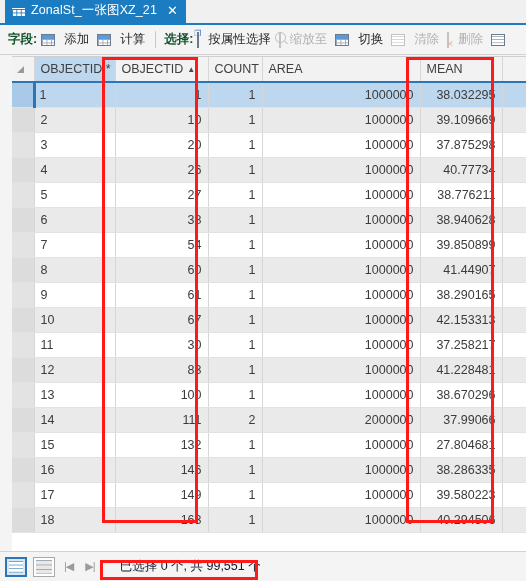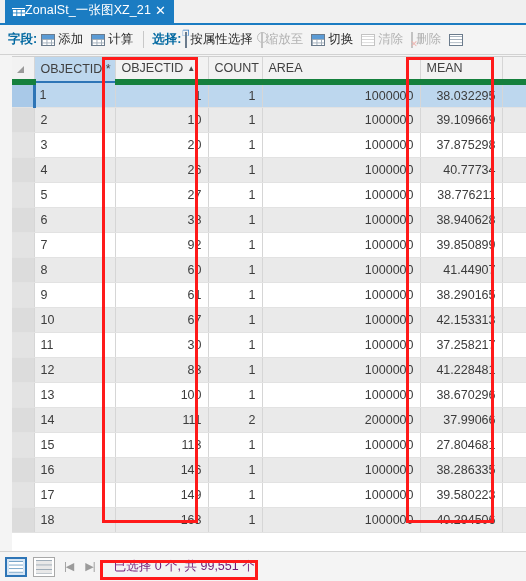--- a/index.html
+++ b/index.html
@@ -11,21 +11,21 @@
   }
   #app{position:relative;width:526px;height:581px;background:#f4f4f4;}
 
   
   .tabstrip{
     position:absolute;left:0;top:0;width:526px;height:25px;
     background:#f0f0f0;border-bottom:2px solid #1b7cc2;box-sizing:border-box;
   }
   .tab{
     position:absolute;left:5px;top:0;height:25px;
-    display:flex;align-items:center;
+    display:flex;align-items:center;gap:6px;
     padding:0 8px 4px 7px;background:#1b7cc2;color:#ffffff;
     box-sizing:border-box;white-space:nowrap;
   }
   .tab-title{font-size:12.5px;letter-spacing:.1px;}
   .tab-close{font-size:13px;line-height:1;margin-left:4px;color:#ffffff;cursor:pointer;}
   .tab-ico{
     width:13px;height:11px;background:#ffffff;position:relative;flex:0 0 auto;
   }
   .tab-ico::before{
     content:"";position:absolute;left:0;top:0;right:0;height:3px;background:#1b7cc2;
@@ -36,23 +36,23 @@
       linear-gradient(to right,#1b7cc2 1px,transparent 1px) 0 0/4.4px 100%,
       linear-gradient(to bottom,#1b7cc2 1px,transparent 1px) 0 0/100% 3.5px;
   }
 
   
   .toolbar{
     position:absolute;left:0;top:25px;width:526px;height:30px;
     background:#f4f4f4;border-bottom:1px solid #d2d2d2;box-sizing:border-box;
     display:flex;align-items:center;padding-left:8px;white-space:nowrap;overflow:hidden;
   }
-  .tb-label{font-size:12.5px;font-weight:bold;color:#0369a1;margin-right:4px;}
+  .tb-label{font-size:12.5px;font-weight:bold;color:#14532d;margin-right:4px;}
   .tb-item{
-    display:inline-flex;align-items:center;gap:3px;margin-right:8px;
+    display:inline-flex;align-items:center;gap:9px;margin-right:8px;
     font-size:12.5px;color:#2a2a2a;cursor:pointer;
   }
   .tb-item.disabled{color:#b3b3b3;cursor:default;}
   .tb-sep{
     width:1px;height:17px;background:#c8c8c8;margin:0 8px 0 2px;flex:0 0 auto;
   }
   
   .gico{width:14px;height:12px;position:relative;flex:0 0 auto;border:1px solid #6b7b8c;background:#ffffff;box-sizing:border-box;}
   .gico::before{content:"";position:absolute;left:0;top:0;right:0;height:4px;background:#5b9bd5;}
   .gico::after{
@@ -94,21 +94,21 @@
     border-top:1px solid #cfcfcf;box-sizing:border-box;
   }
   table.grid{border-collapse:collapse;table-layout:fixed;width:526px;}
   table.grid th,table.grid td{
     height:25px;padding:0 6px;box-sizing:border-box;
     border-right:1px solid #d6d6d6;border-bottom:1px solid #e2e2e2;
     font-size:12.5px;font-weight:normal;color:#3c3c3c;
     overflow:hidden;white-space:nowrap;
   }
   table.grid thead th{
-    background:#f2f2f2;border-bottom:6px solid #15803d;color:#404040;
+    background:#f2f2f2;border-bottom:1px solid #15803d;color:#404040;
     text-align:left;height:25px;
   }
   th.selcol,td.selcol{
     width:22px;padding:0;background:#e3e3e3;border-right:1px solid #c9c9c9;
   }
   thead th.selcol{background:#f2f2f2;position:relative;}
   .corner-tri{
     position:absolute;left:5px;top:9px;width:0;height:0;
     border-left:7px solid transparent;border-bottom:7px solid #9a9a9a;
   }
@@ -156,21 +156,21 @@
   .sb-btn.active{border:2px solid #2e75b6;background:#d6e6f5;}
   .sb-btn.active .inner{background-color:#ffffff;}
   .sb-btn.flat .inner{
     background-image:linear-gradient(to bottom,#9aa8b5 1px,transparent 1px);
     background-size:100% 4.5px;background-color:#e8e8e8;
   }
   .nav-btn{
     font-size:11px;color:#9b9b9b;cursor:pointer;flex:0 0 auto;
     padding:0 3px;letter-spacing:-1px;
   }
-  .status-text{font-size:12.5px;color:#701a75;margin-left:10px;}
+  .status-text{font-size:12.5px;color:#0f172a;margin-left:16px;}
 </style>
 </head>
 <body>
 
 <div id="app">
 
   <div class="tabstrip">
     <div class="tab">
       <span class="tab-ico"></span>
       <span class="tab-title">ZonalSt_一张图XZ_21</span>
@@ -316,21 +316,21 @@
             <td class="c-oid1">6</td>
             <td class="c-oid2">38</td>
             <td class="c-count">1</td>
             <td class="c-area">1000000</td>
             <td class="c-mean">38.940628</td>
             <td class="c-pad"></td>
           </tr>
           <tr>
             <td class="selcol"></td>
             <td class="c-oid1">7</td>
-            <td class="c-oid2">92</td>
+            <td class="c-oid2">54</td>
             <td class="c-count">1</td>
             <td class="c-area">1000000</td>
             <td class="c-mean">39.850899</td>
             <td class="c-pad"></td>
           </tr>
           <tr class="alt">
             <td class="selcol"></td>
             <td class="c-oid1">8</td>
             <td class="c-oid2">60</td>
             <td class="c-count">1</td>
@@ -388,21 +388,21 @@
             <td class="c-oid1">14</td>
             <td class="c-oid2">111</td>
             <td class="c-count">2</td>
             <td class="c-area">2000000</td>
             <td class="c-mean">37.99066</td>
             <td class="c-pad"></td>
           </tr>
           <tr>
             <td class="selcol"></td>
             <td class="c-oid1">15</td>
-            <td class="c-oid2">113</td>
+            <td class="c-oid2">132</td>
             <td class="c-count">1</td>
             <td class="c-area">1000000</td>
             <td class="c-mean">27.804681</td>
             <td class="c-pad"></td>
           </tr>
           <tr class="alt">
             <td class="selcol"></td>
             <td class="c-oid1">16</td>
             <td class="c-oid2">146</td>
             <td class="c-count">1</td>

